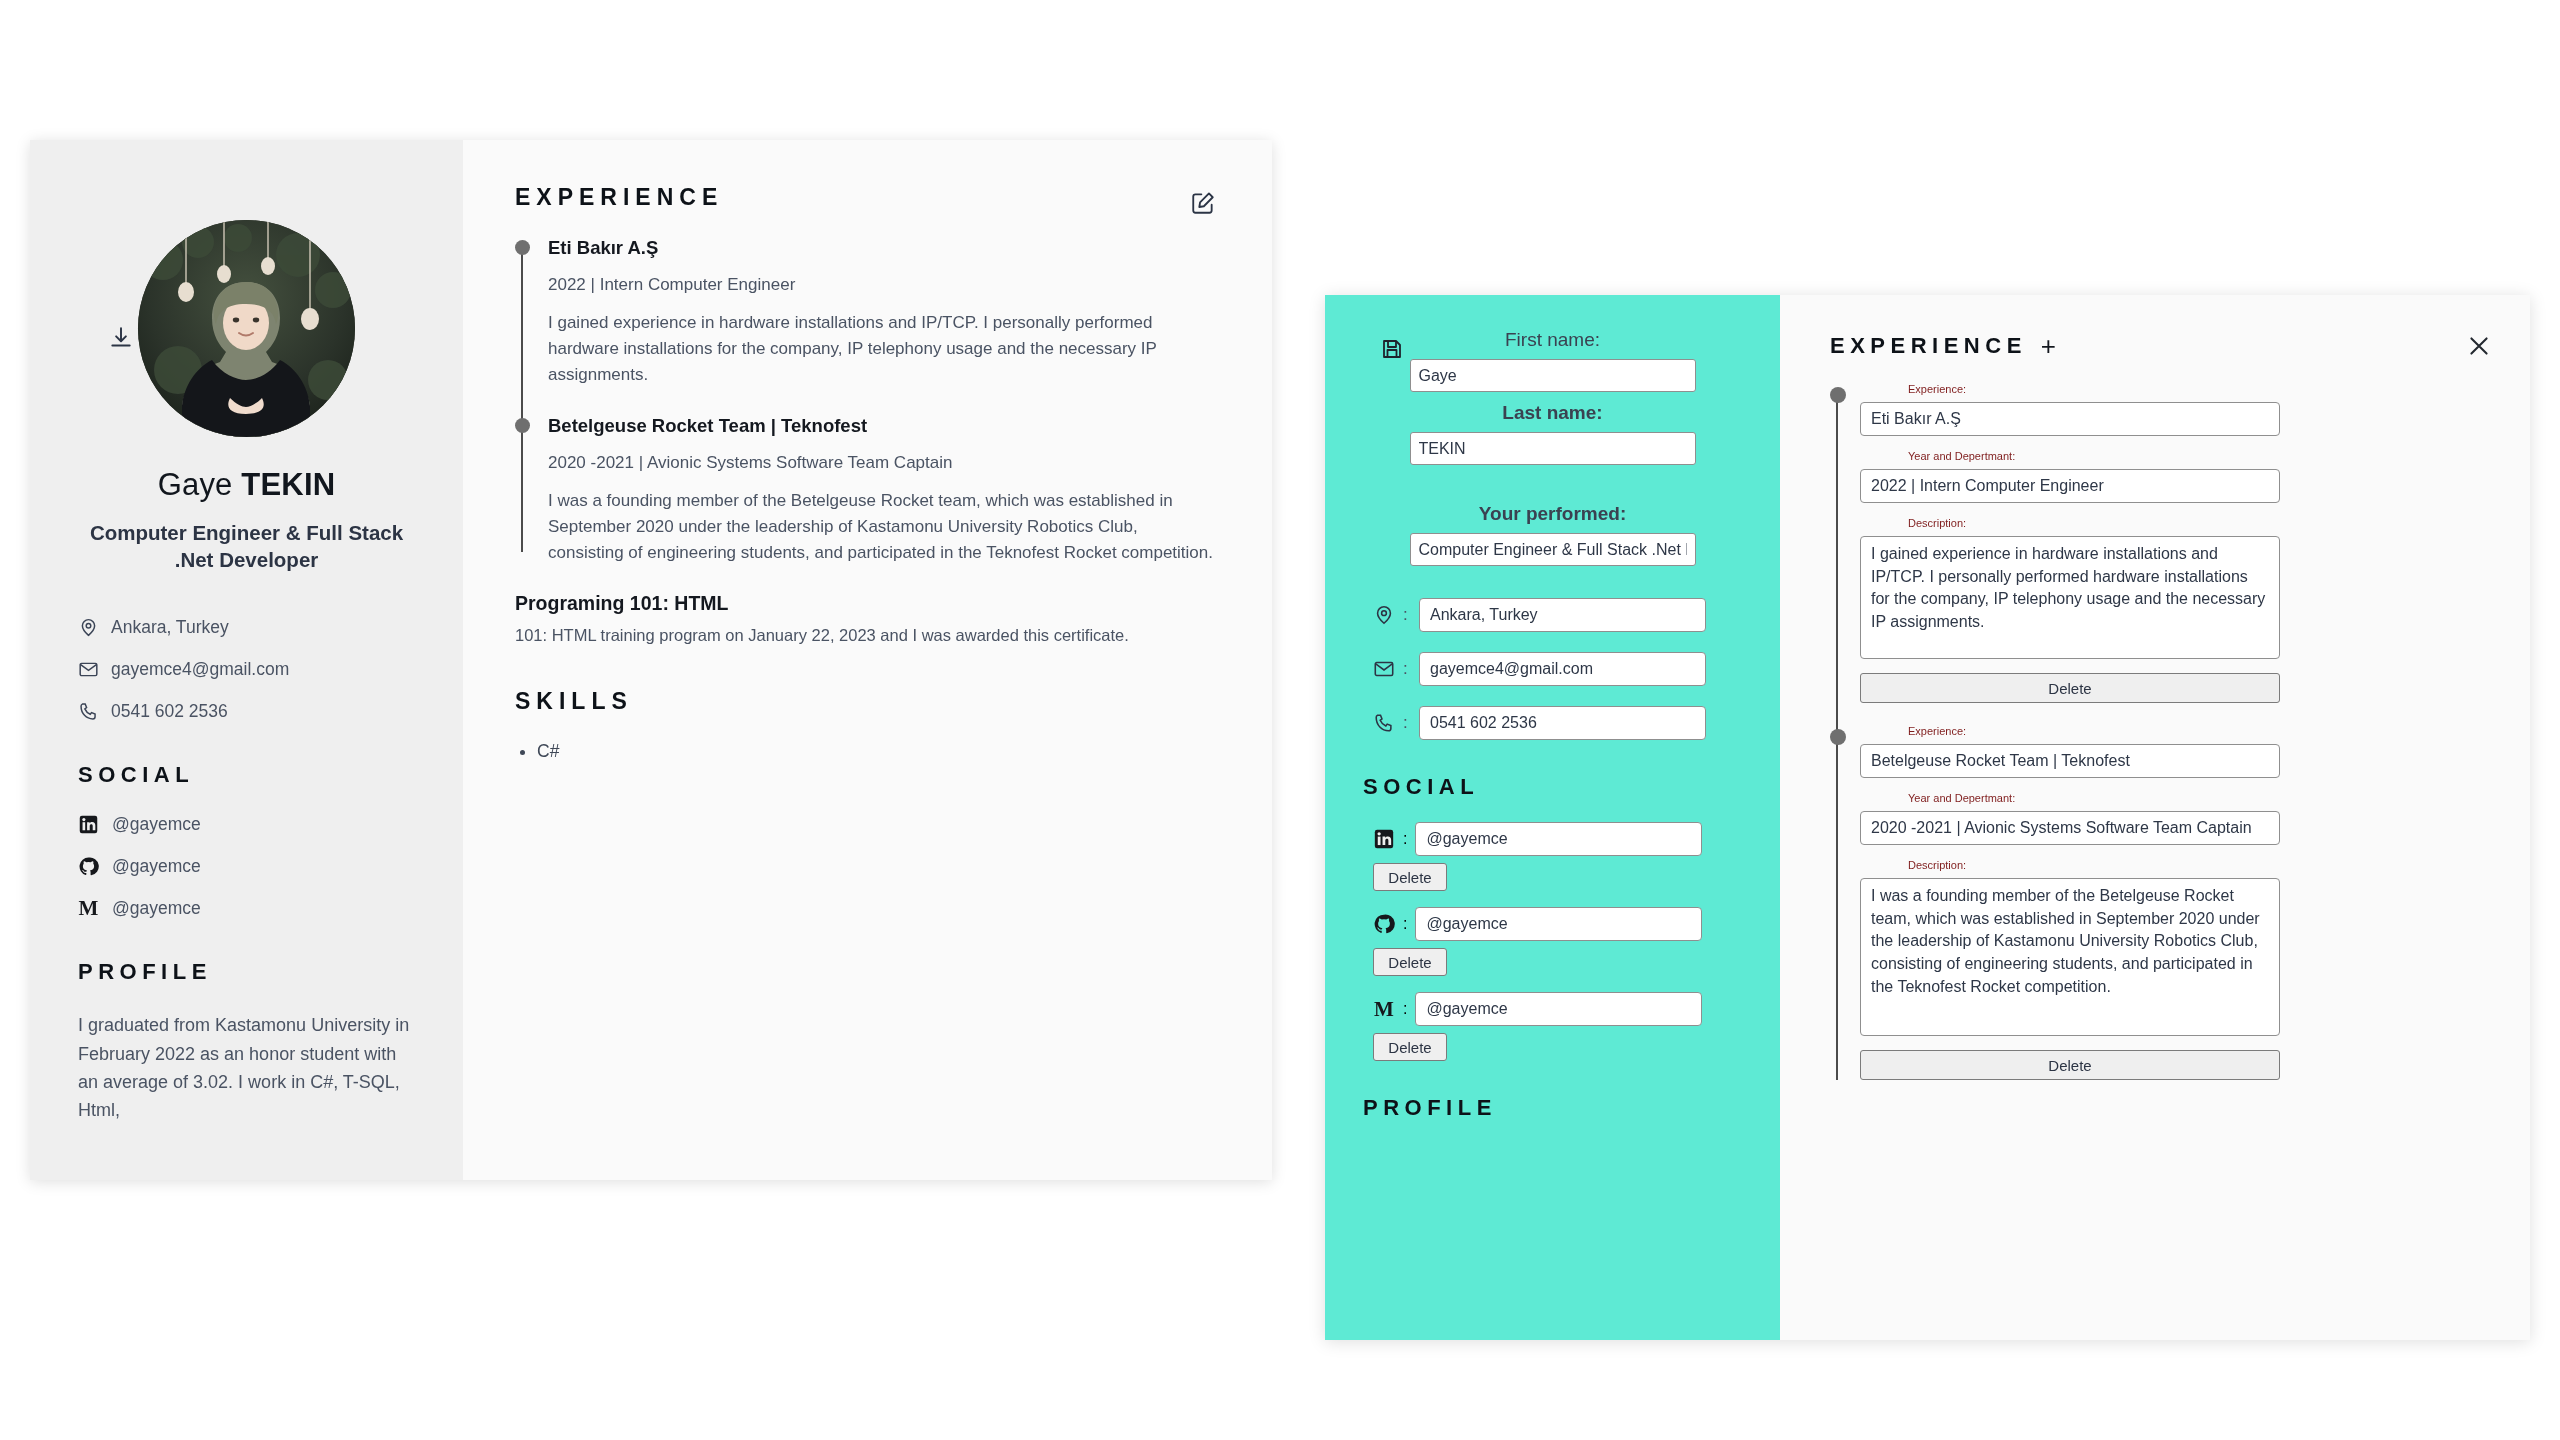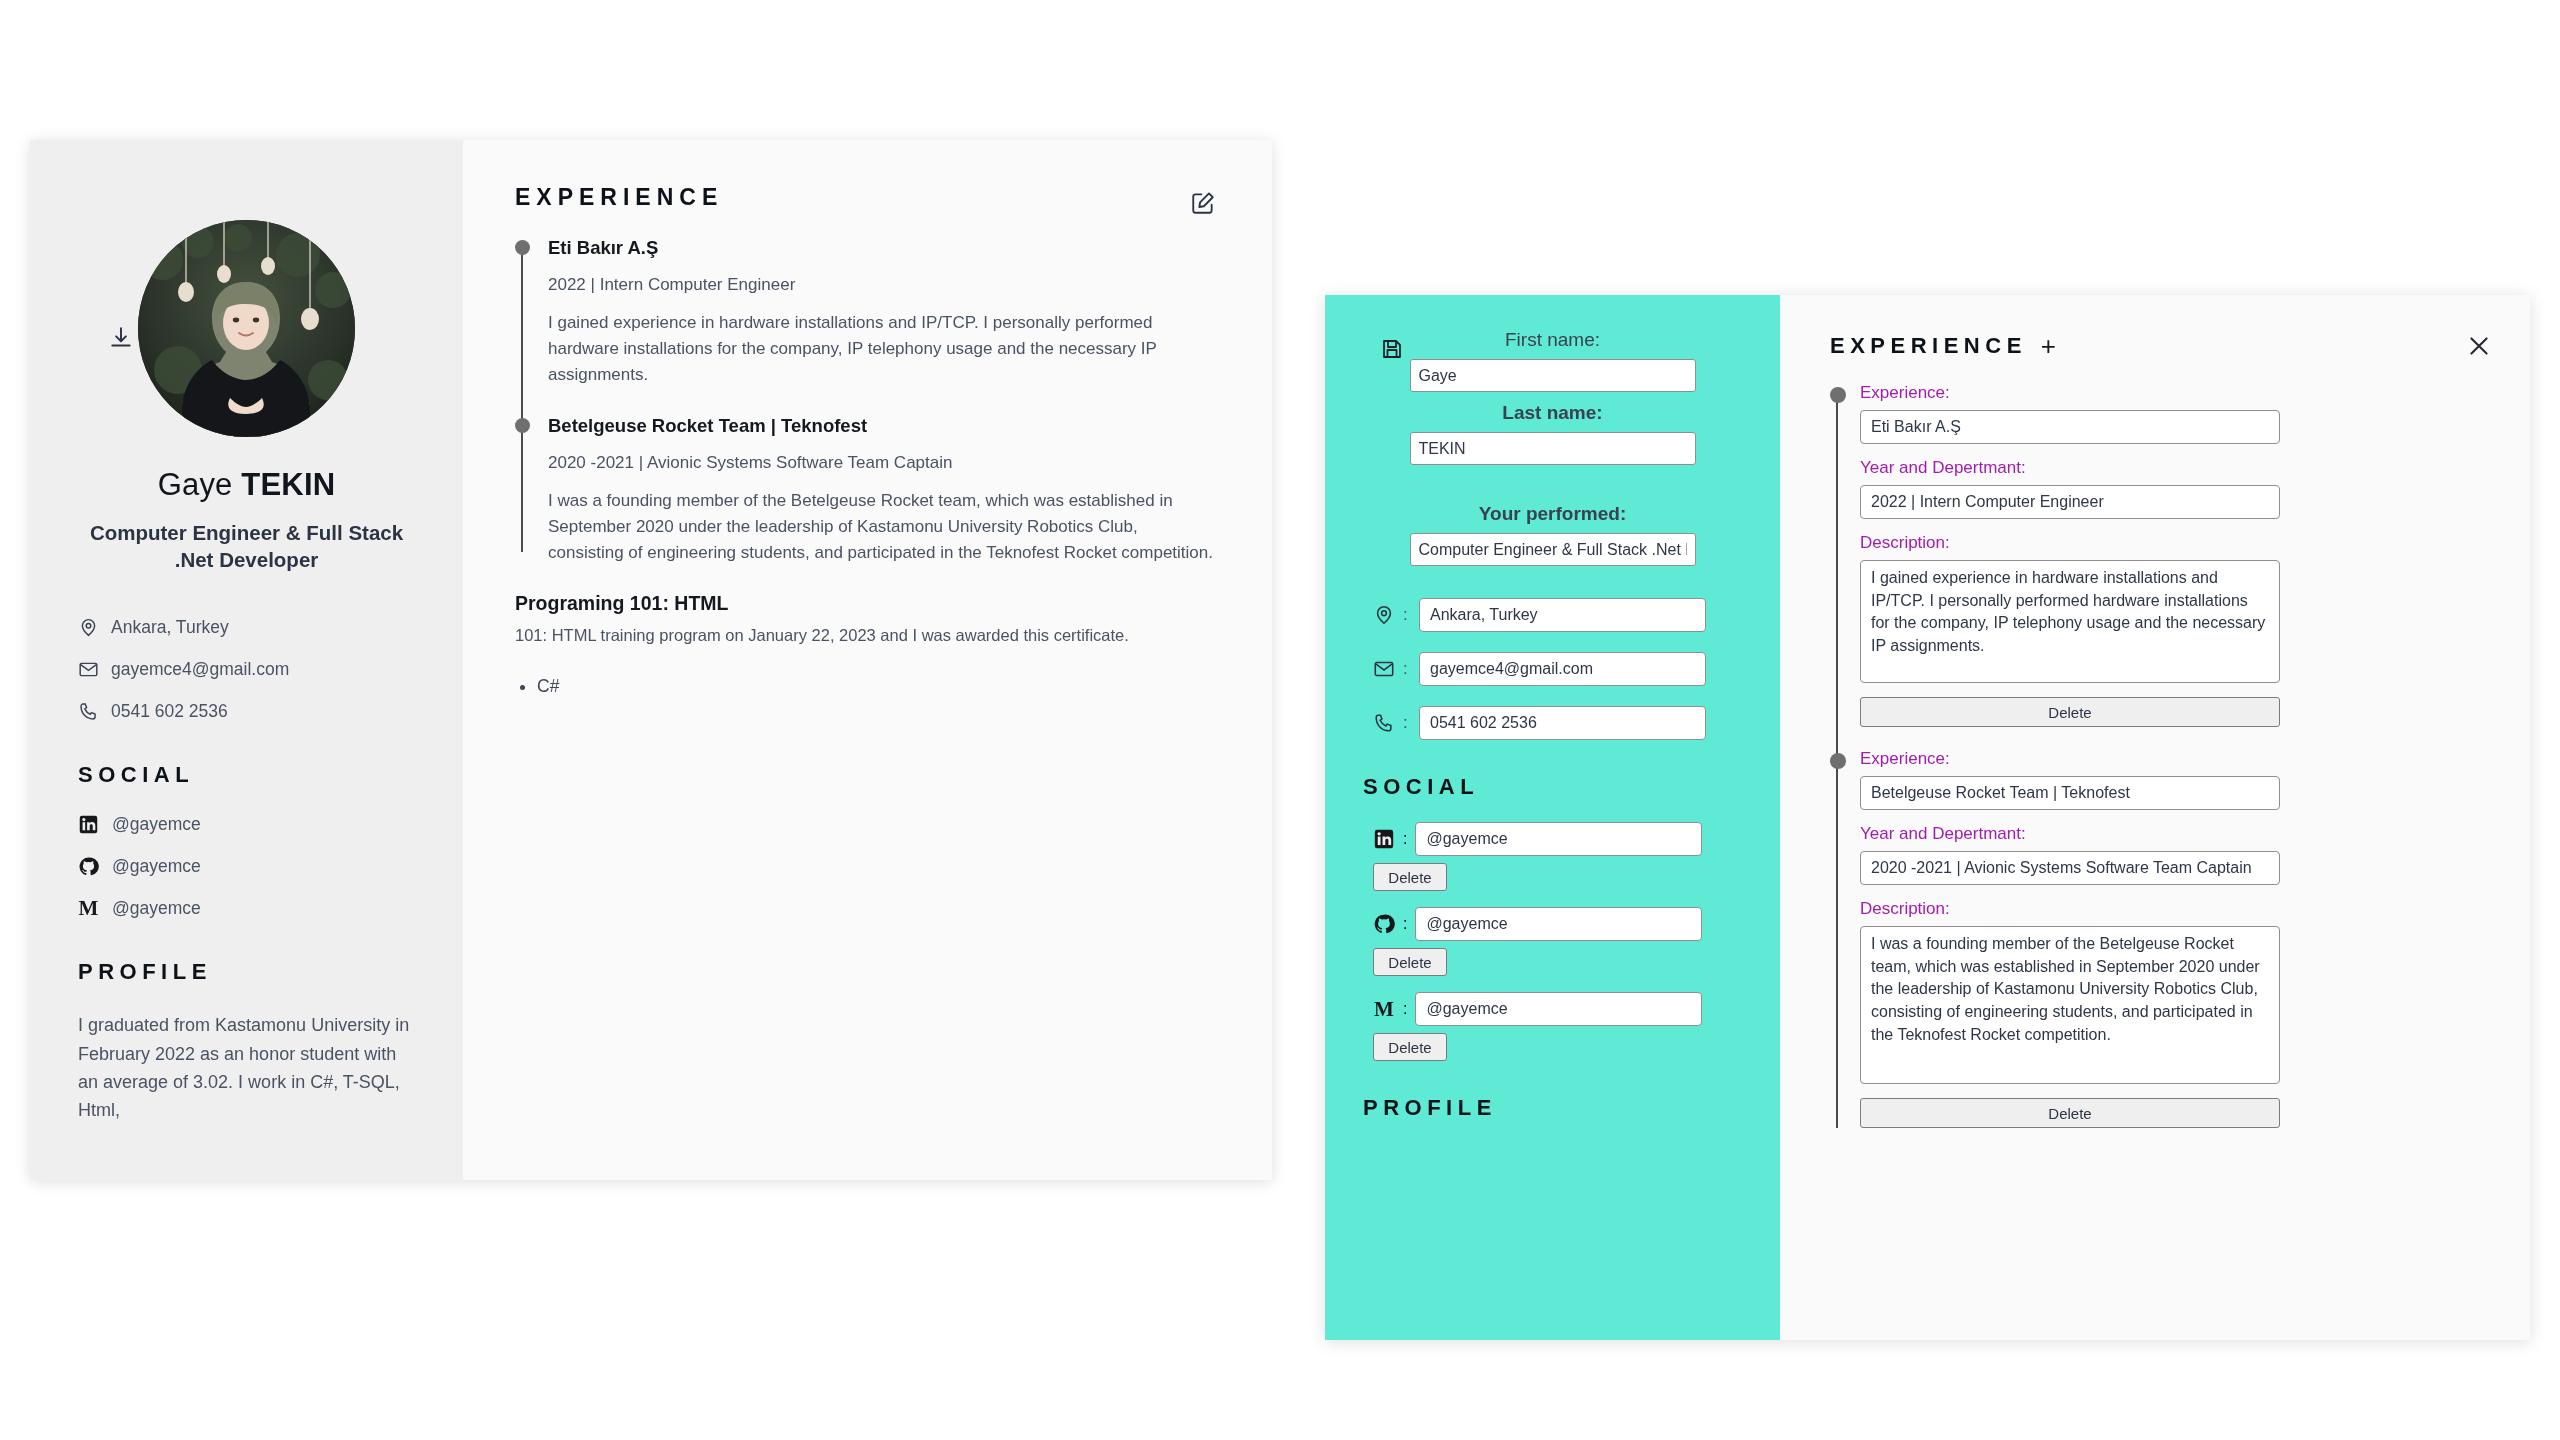--- a/index.html
+++ b/index.html
@@ -242,21 +242,21 @@
   .exp-timeline { position: relative; padding-left: 30px; }
   .exp-timeline::before {
     content:""; position:absolute; left: 6px; top: 12px; bottom: 0;
     width: 2px; background: #4b4b4b;
   }
   .exp-item { position: relative; margin-bottom: 12px; }
   .exp-item::before {
     content:""; position:absolute; left: -30px; top: 4px;
     width: 16px; height: 16px; border-radius:50%; background:#6f6f6f;
   }
-  .exp-label { font-size: 17px; color: #a21caf; margin-bottom: 7px; }
+  .exp-label { font-size: 11px; color: #7f1d1d; margin-bottom: 7px; margin-left: 48px; }
   .exp-input {
     display:block; width: 420px; height: 34px;
     border: 1px solid #8f8f8f; border-radius: 4px; background:#fff;
     font-family:"Liberation Sans", sans-serif; font-size: 16px; color:#2e3747;
     padding: 4px 10px; margin-bottom: 14px;
   }
   .exp-textarea {
     display:block; width: 420px; height: 123px;
     border: 1px solid #8f8f8f; border-radius: 4px; background:#fff;
     font-family:"Liberation Sans", sans-serif; font-size: 16px; color:#2e3747;
@@ -420,20 +420,21 @@
           <div class="tl-desc">I was a founding member of the Betelgeuse Rocket team, which was established in September 2020 under the leadership of Kastamonu University Robotics Club, consisting of engineering students, and participated in the Teknofest Rocket competition.</div>
         </div>
       </div>
 
 
       <div class="cert-block">
         <div class="cert-title">Programing 101: HTML</div>
         <div class="cert-desc">101: HTML training program on January 22, 2023 and I was awarded this certificate.</div>
       </div>
 
+      <div class="main-heading" style="margin-top:40px">SKILLS</div>
       <ul class="skill-list">
         <li>C#</li>
       </ul>
     </div>
   </div>
 
   <div class="editor-window">
 
     <div class="editor-left">
 

